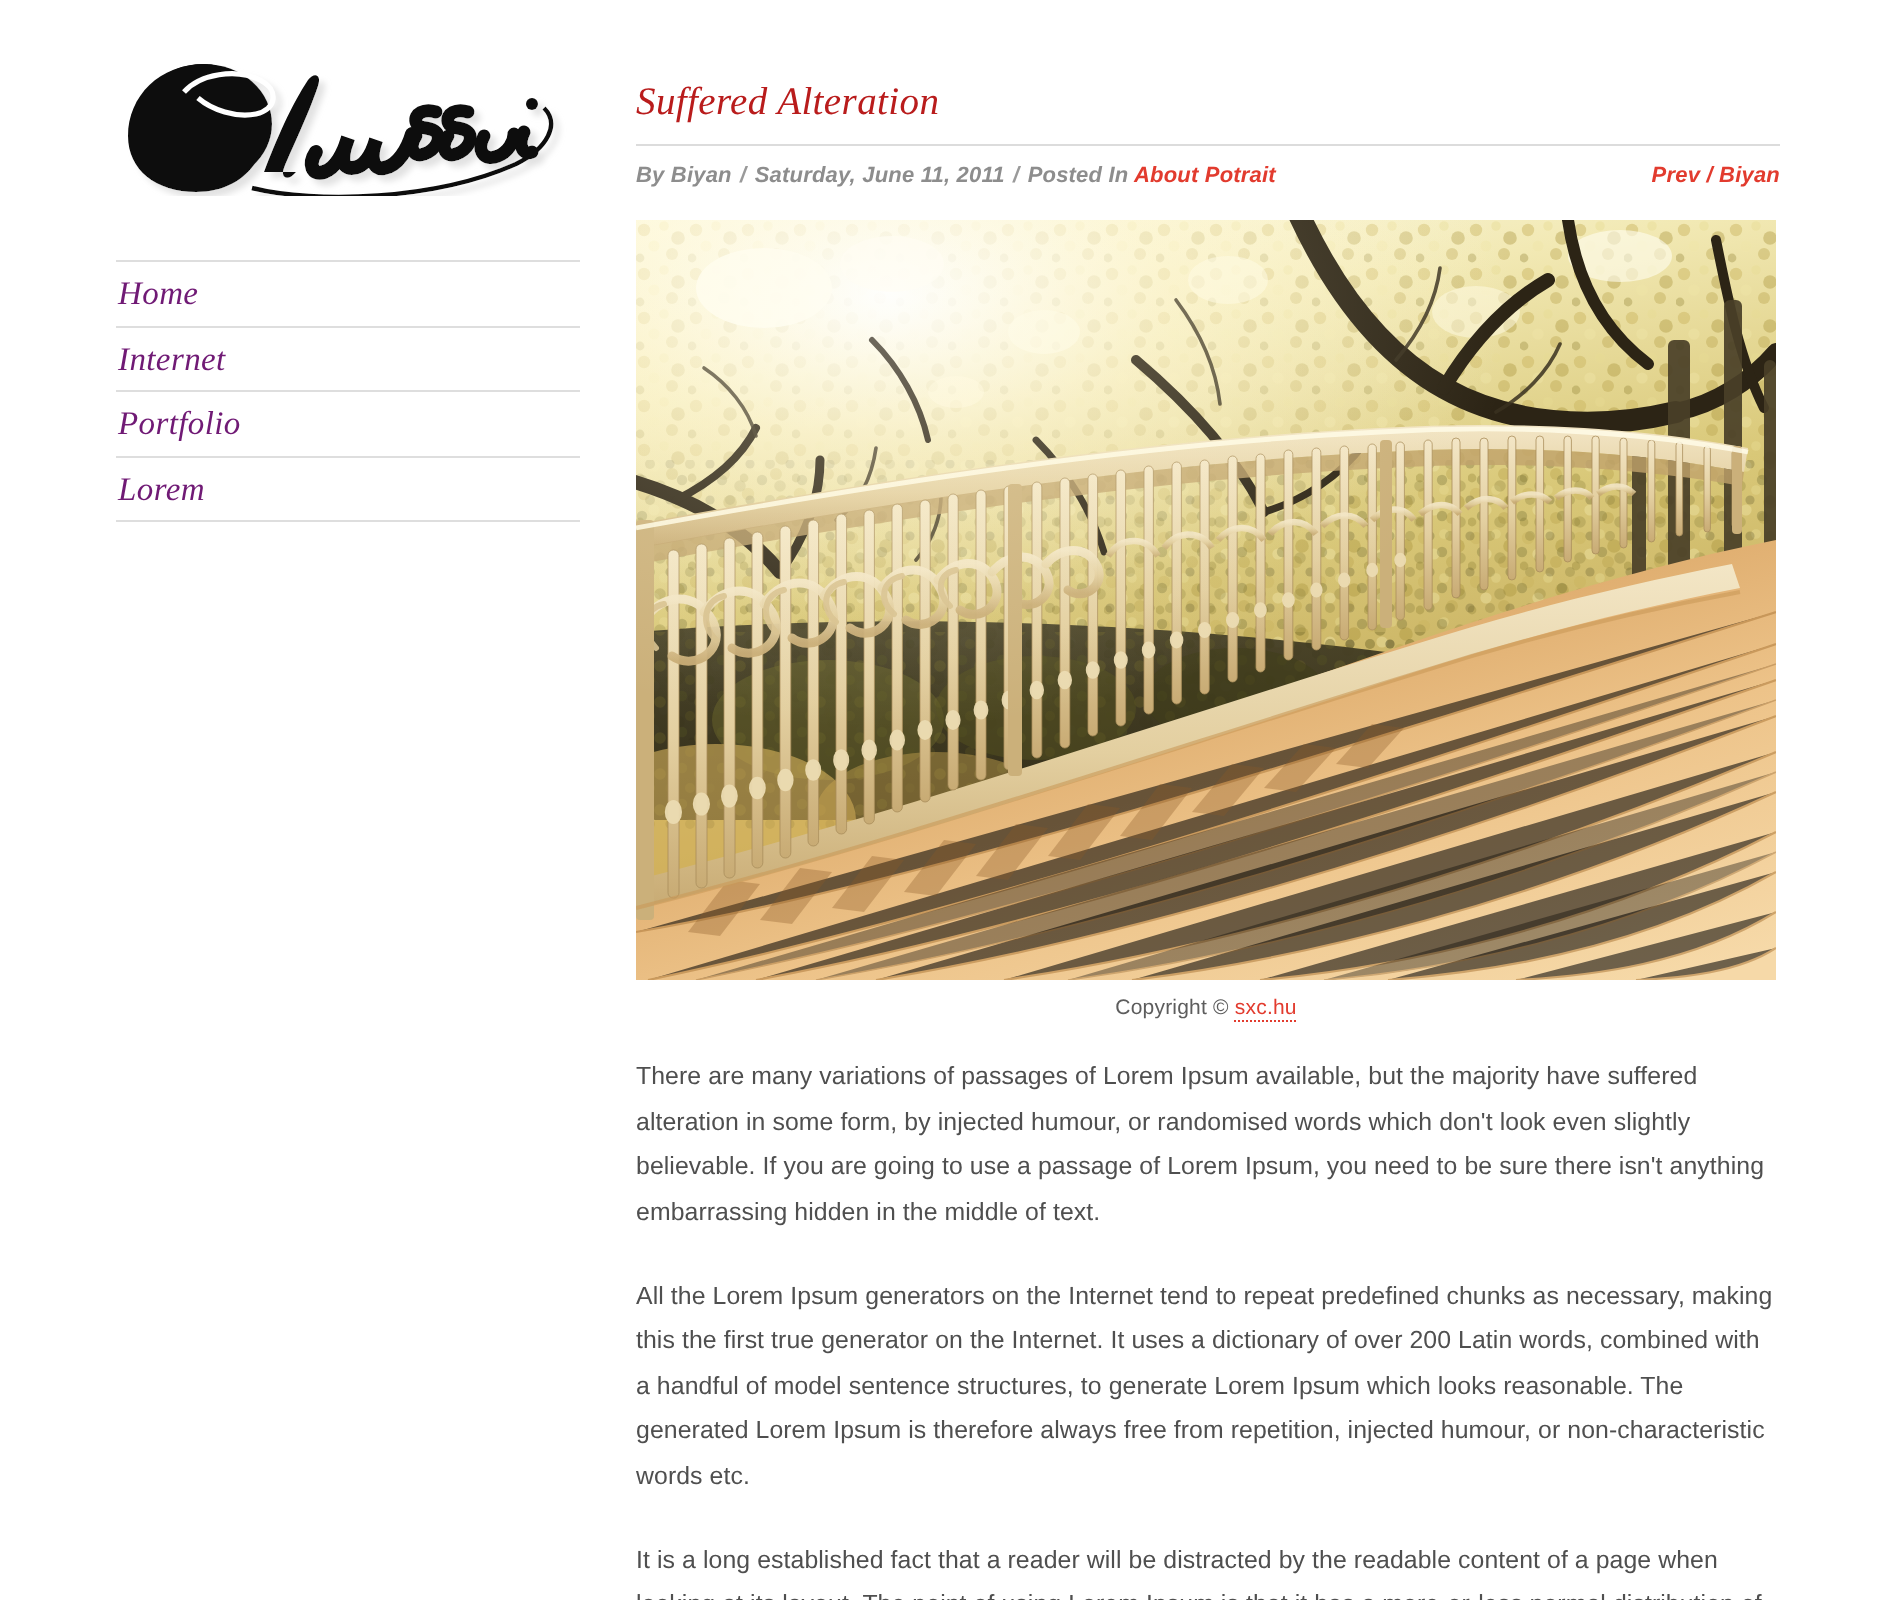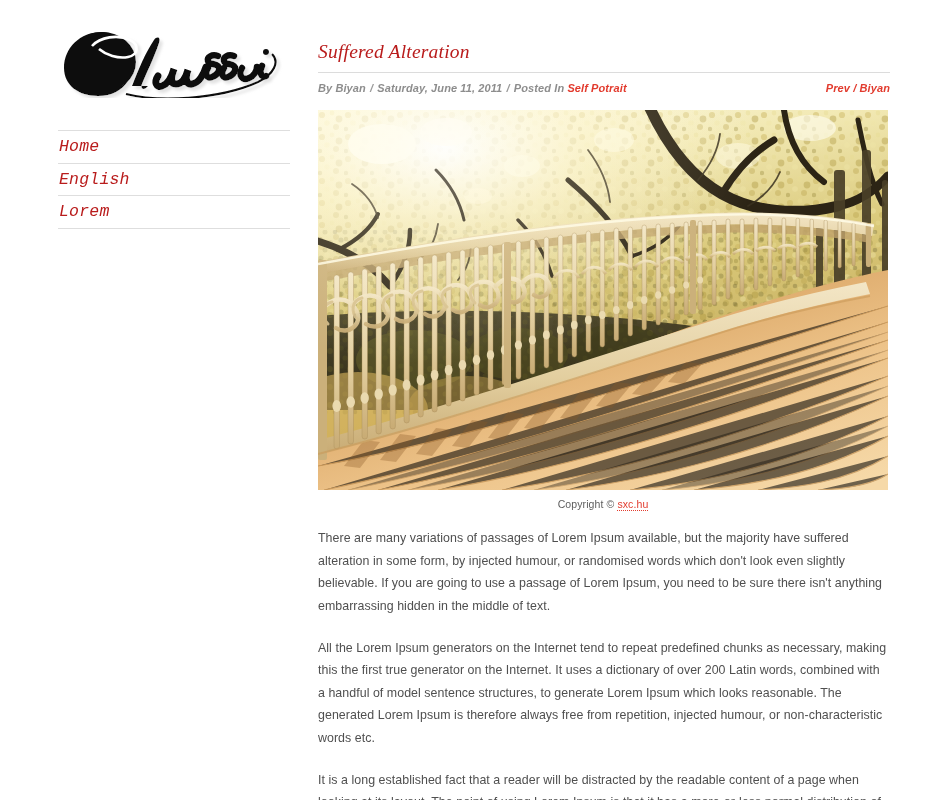--- a/index.html
+++ b/index.html
@@ -38,24 +38,24 @@
     left: 58px;
     top: 130px;
     width: 232px;
     border-top: 1px solid #dedede;
   }
   .nav-item {
     display: block;
     border-bottom: 1px solid #dedede;
     height: 32.5px;
     line-height: 32.5px;
-    font-family: Liberation Mono, monospace;
+    font-family: Liberation Serif, serif;
     font-style: italic;
     font-size: 16.5px;
-    color: #b91c1c;
+    color: #701a75;
     letter-spacing: 0.2px;
     text-decoration: none;
     cursor: pointer;
     white-space: nowrap;
     padding-left: 1px;
   }
 
   
   .main {
     position: absolute;
@@ -181,38 +181,39 @@
           <path d="M204 42 C201 48 203 54 208 52" fill="none" stroke="#111" stroke-width="6.5" stroke-linecap="round"></path>
           <circle cx="208" cy="28" r="3" fill="#111"></circle>
 
           <path d="M68 70 C100 78 160 76 200 58 C216 50 222 38 214 30" fill="none" stroke="#111" stroke-width="2.2"></path>
         </g>
       </svg>
     </div>
 
     <nav class="nav">
       <a class="nav-item" href="#">Home</a>
-      <a class="nav-item" href="#">English</a>
+      <a class="nav-item" href="#">Internet</a>
+      <a class="nav-item" href="#">Portfolio</a>
       <a class="nav-item" href="#">Lorem</a>
     </nav>
   </div>
 
   <div class="main">
 
     <h1 class="post-title">Suffered Alteration</h1>
     <div class="title-rule"></div>
 
     <div class="meta-row">
       <div class="meta-left">
         <span>By Biyan</span>
         <span class="meta-sep">/</span>
         <span>Saturday, June 11, 2011</span>
         <span class="meta-sep">/</span>
         <span>Posted In</span>
-        <a class="meta-cat" href="#">Self Potrait</a>
+        <a class="meta-cat" href="#">About Potrait</a>
       </div>
       <div class="meta-right">
         <a class="navlink" href="#">Prev</a>
         <span class="navlink">/</span>
         <a class="navlink" href="#">Biyan</a>
       </div>
     </div>
 
     <div class="photo-wrap">
       <svg class="photo" viewBox="0 0 570 380" preserveAspectRatio="none">

